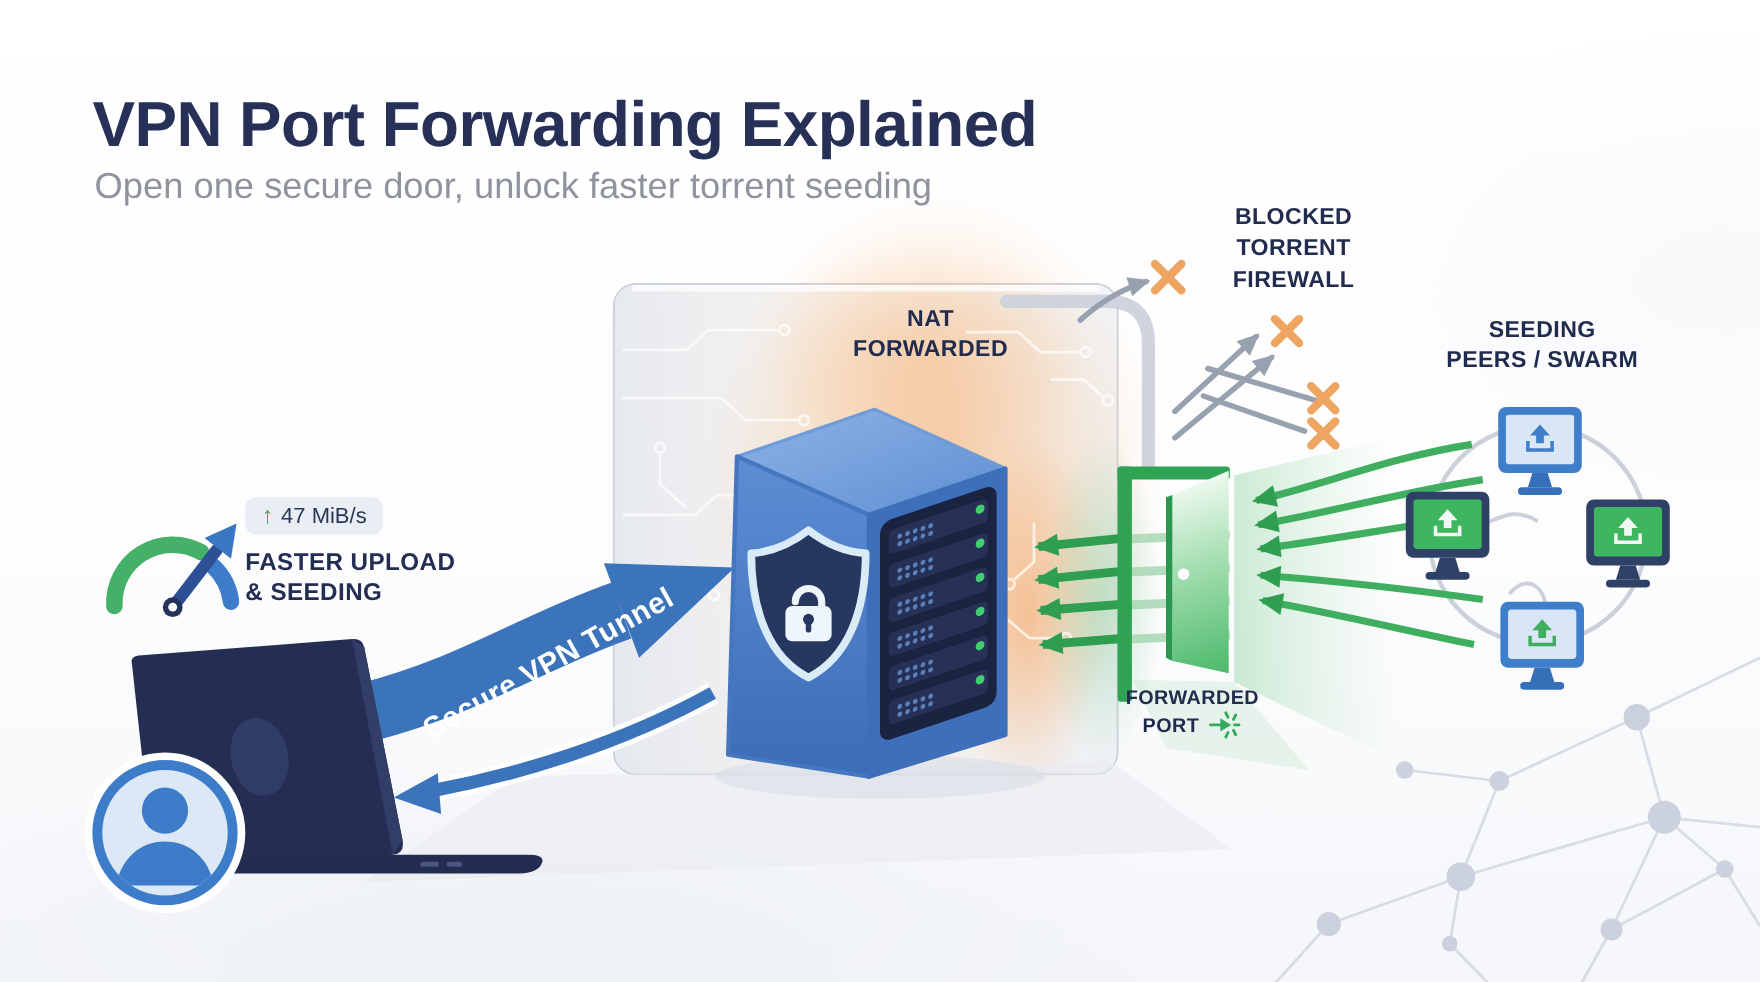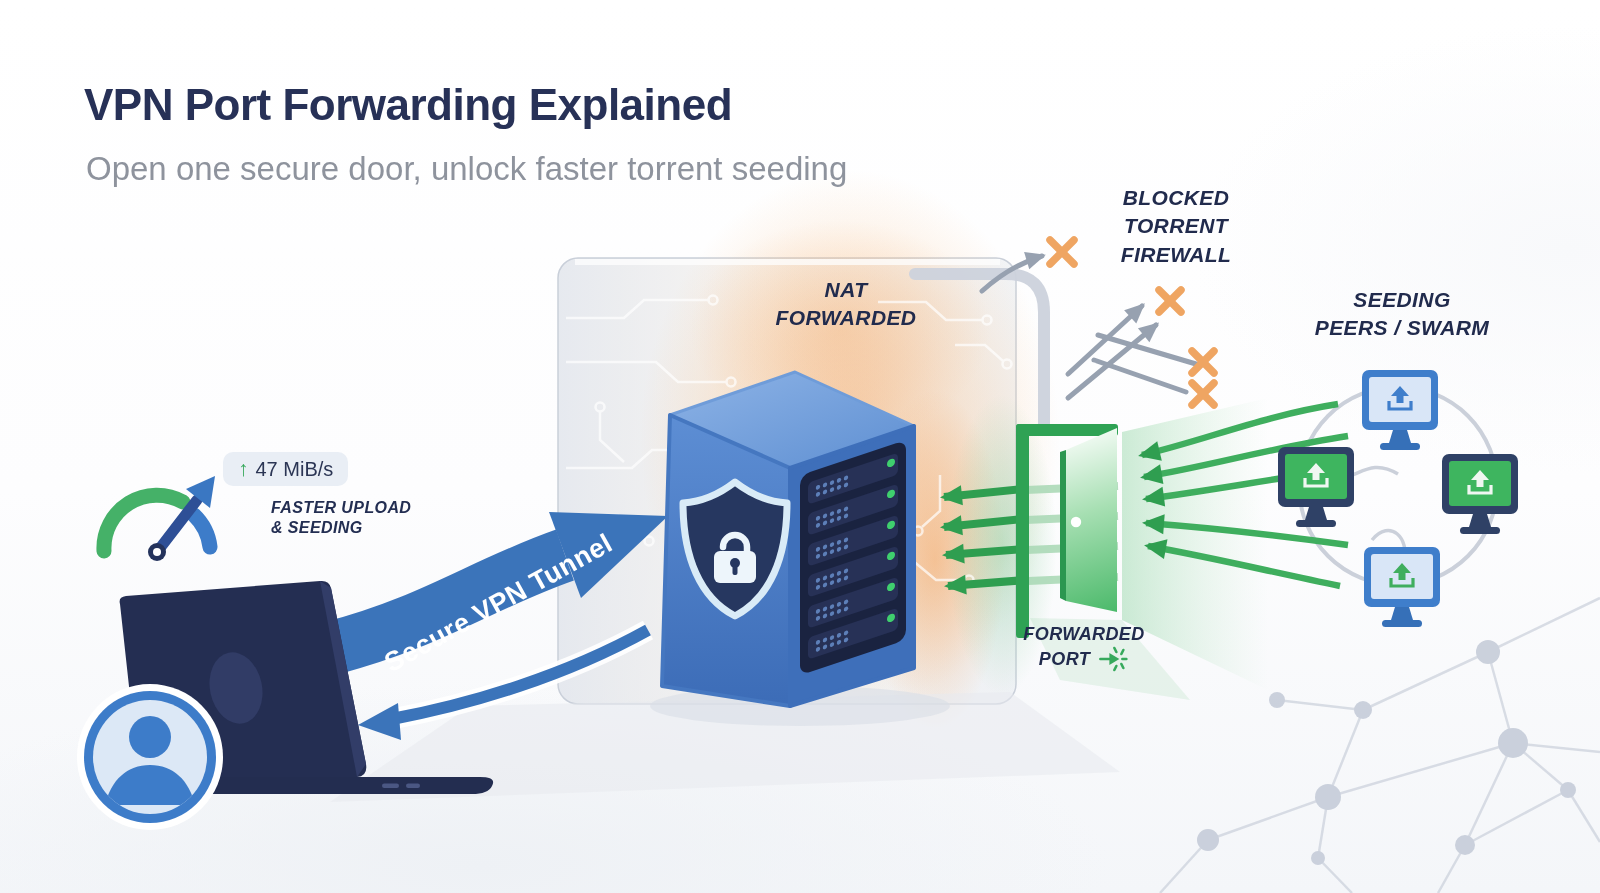--- a/index.html
+++ b/index.html
@@ -6,33 +6,33 @@
   .stage{
     position:relative;width:1600px;height:893px;overflow:hidden;
     font-family:"Liberation Sans",sans-serif;
     background:
       radial-gradient(900px 260px at 30% 97%, #eef1f5 0%, rgba(255,255,255,0) 70%),
       radial-gradient(500px 300px at 98% 28%, #f8f9fb 0%, rgba(255,255,255,0) 75%),
       linear-gradient(180deg,#ffffff 0%,#fdfdfe 55%,#f4f6f9 100%);
   }
   .art{position:absolute;left:0;top:0;width:1600px;height:893px;}
   .page-title{
-    position:absolute;left:84px;top:80px;font-size:44px;font-weight:bold;
+    position:absolute;left:84px;top:80px;font-size:58px;font-weight:bold;
     color:#273157;letter-spacing:-0.5px;white-space:nowrap;
   }
   .page-subtitle{
     position:absolute;left:86px;top:150px;font-size:33px;color:#8e939d;white-space:nowrap;
   }
   .lbl{
     position:absolute;transform:translateX(-50%);text-align:center;
     font-weight:bold;color:#212b4d;font-size:21px;line-height:1.35;
-    letter-spacing:0.4px;white-space:nowrap;font-style:italic;
+    letter-spacing:0.4px;white-space:nowrap;
   }
   .lbl-forwarded{font-size:18px;}
-  .lbl-upload{transform:none;text-align:left;font-size:16px;line-height:1.22;color:#232e52;margin-left:48px;}
+  .lbl-upload{transform:none;text-align:left;font-size:22px;line-height:1.22;color:#232e52;}
   .speed-badge{
     position:absolute;left:223px;top:452px;display:inline-flex;align-items:center;gap:7px;
     background:#e9eef5;border-radius:10px;padding:5px 15px;font-size:20px;color:#2b3554;
   }
   .speed-badge .up{color:#36a95c;font-weight:bold;font-size:21px;}
   .port-line{display:inline-flex;align-items:center;gap:7px;justify-content:center;}
   .burst-icon{display:inline-block;vertical-align:middle;}
 </style>
 </head>
 <body>

